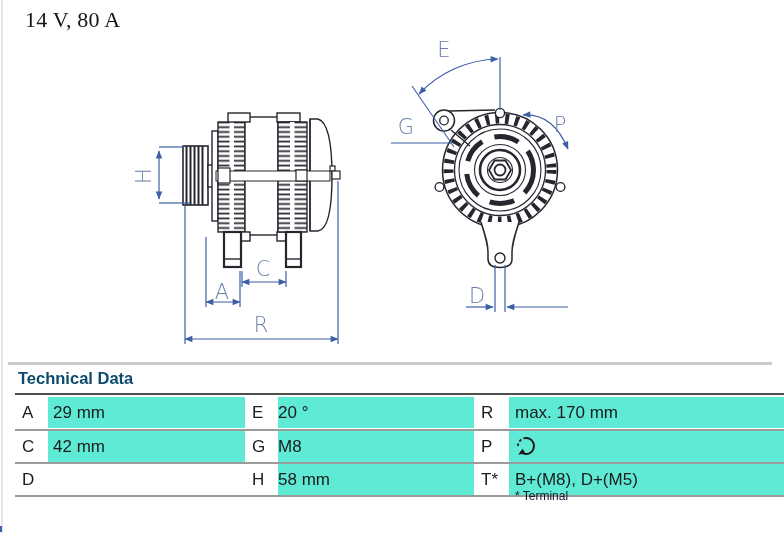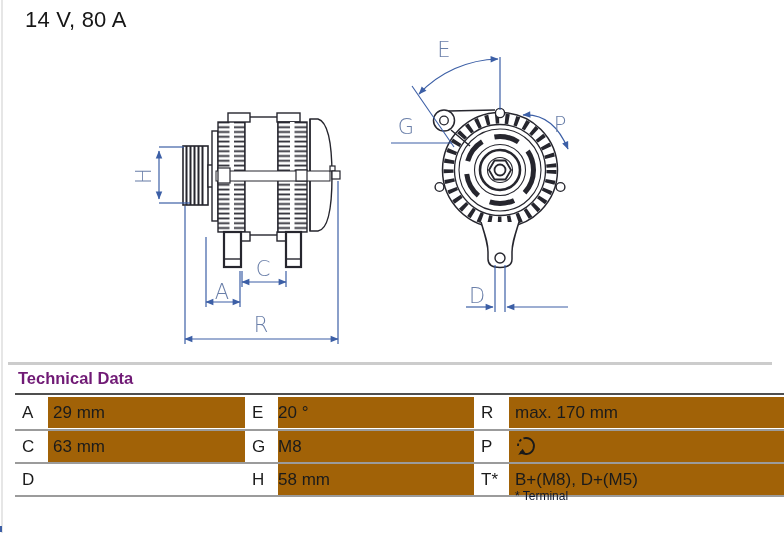--- a/index.html
+++ b/index.html
@@ -1,30 +1,30 @@
 <!DOCTYPE html>
 <html><head>
 <meta charset="utf-8">
 <style>
   html,body{margin:0;padding:0;background:#fff;}
   #page{position:relative;width:784px;height:533px;background:#ffffff;overflow:hidden;
         font-family:"Liberation Sans",sans-serif;color:#1b1b1b;}
   .abs{position:absolute;}
   #edge-line{left:1px;top:0;width:2px;height:533px;background:#e6e6e6;}
   #edge-mark{left:0;top:526px;width:2px;height:6px;background:#3c5fa6;}
-  #title{left:25px;top:7px;font-size:22px;font-weight:500;letter-spacing:.2px;color:#161616;}
+  #title{left:25px;top:7px;font-size:22px;font-weight:500;letter-spacing:.2px;color:#161616;font-family:Liberation Serif, serif;}
   #diagram-svg{left:0;top:0;}
   #section-divider{left:8px;top:362px;width:764px;height:3px;background:#cccccc;}
-  #section-heading{left:18px;top:369px;font-size:16.5px;font-weight:700;color:#701a75;}
+  #section-heading{left:18px;top:369px;font-size:16.5px;font-weight:700;color:#0c4a6e;}
   #heading-rule{left:15px;top:393px;width:769px;height:2px;background:#4f4f4f;}
   .row-sep{left:15px;width:769px;height:2px;background:#9b9b9b;}
   .spec-row{left:0;top:0;width:784px;height:31px;}
   .cell-label{position:absolute;top:0;height:31px;line-height:31px;font-size:17px;color:#1b1b1b;}
   .cell-value{position:absolute;top:0;height:31px;line-height:31px;font-size:17px;color:#1b1b1b;
-              background:#a16207;}
+              background:#5eead4;}
   .v1{left:48px;width:192px;padding-left:5px;}
   .v2{left:278px;width:196px;padding-left:0;}
   .v3{left:509px;width:275px;padding-left:6px;}
   .l1{left:22px;}
   .l2{left:252px;}
   .l3{left:481px;}
   #footnote{left:515px;top:489px;font-size:12px;color:#0f172a;}
   .rot-icon{position:absolute;left:4px;top:3px;}
   .dimtxt{font-family:"DejaVu Sans",sans-serif;font-size:21px;font-weight:300;fill:#6a7fa9;}
 </style>
@@ -189,21 +189,21 @@
     <span class="cell-value v1">29 mm</span>
     <span class="cell-label l2">E</span>
     <span class="cell-value v2">20 °</span>
     <span class="cell-label l3">R</span>
     <span class="cell-value v3">max. 170 mm</span>
   </div>
   <div class="abs row-sep" style="top:429px"></div>
 
   <div class="abs spec-row" style="top:431px">
     <span class="cell-label l1">C</span>
-    <span class="cell-value v1">63 mm</span>
+    <span class="cell-value v1">42 mm</span>
     <span class="cell-label l2">G</span>
     <span class="cell-value v2">M8</span>
     <span class="cell-label l3">P</span>
     <span class="cell-value v3">
       <svg class="rot-icon" width="26" height="24" viewBox="0 0 26 24">
         <path d="M13,4 A8,8 0 1 1 7.34,17.66" fill="none" stroke="#1a1a1a" stroke-width="1.8"></path>
         <path d="M13,4 A8,8 0 0 0 5,12" fill="none" stroke="#1a1a1a" stroke-width="1.8" stroke-dasharray="2.6 2.4"></path>
         <path d="M5.2,20.8 L9.6,14.8 L12.4,19.2 Z" fill="#1a1a1a"></path>
       </svg>
     </span>

